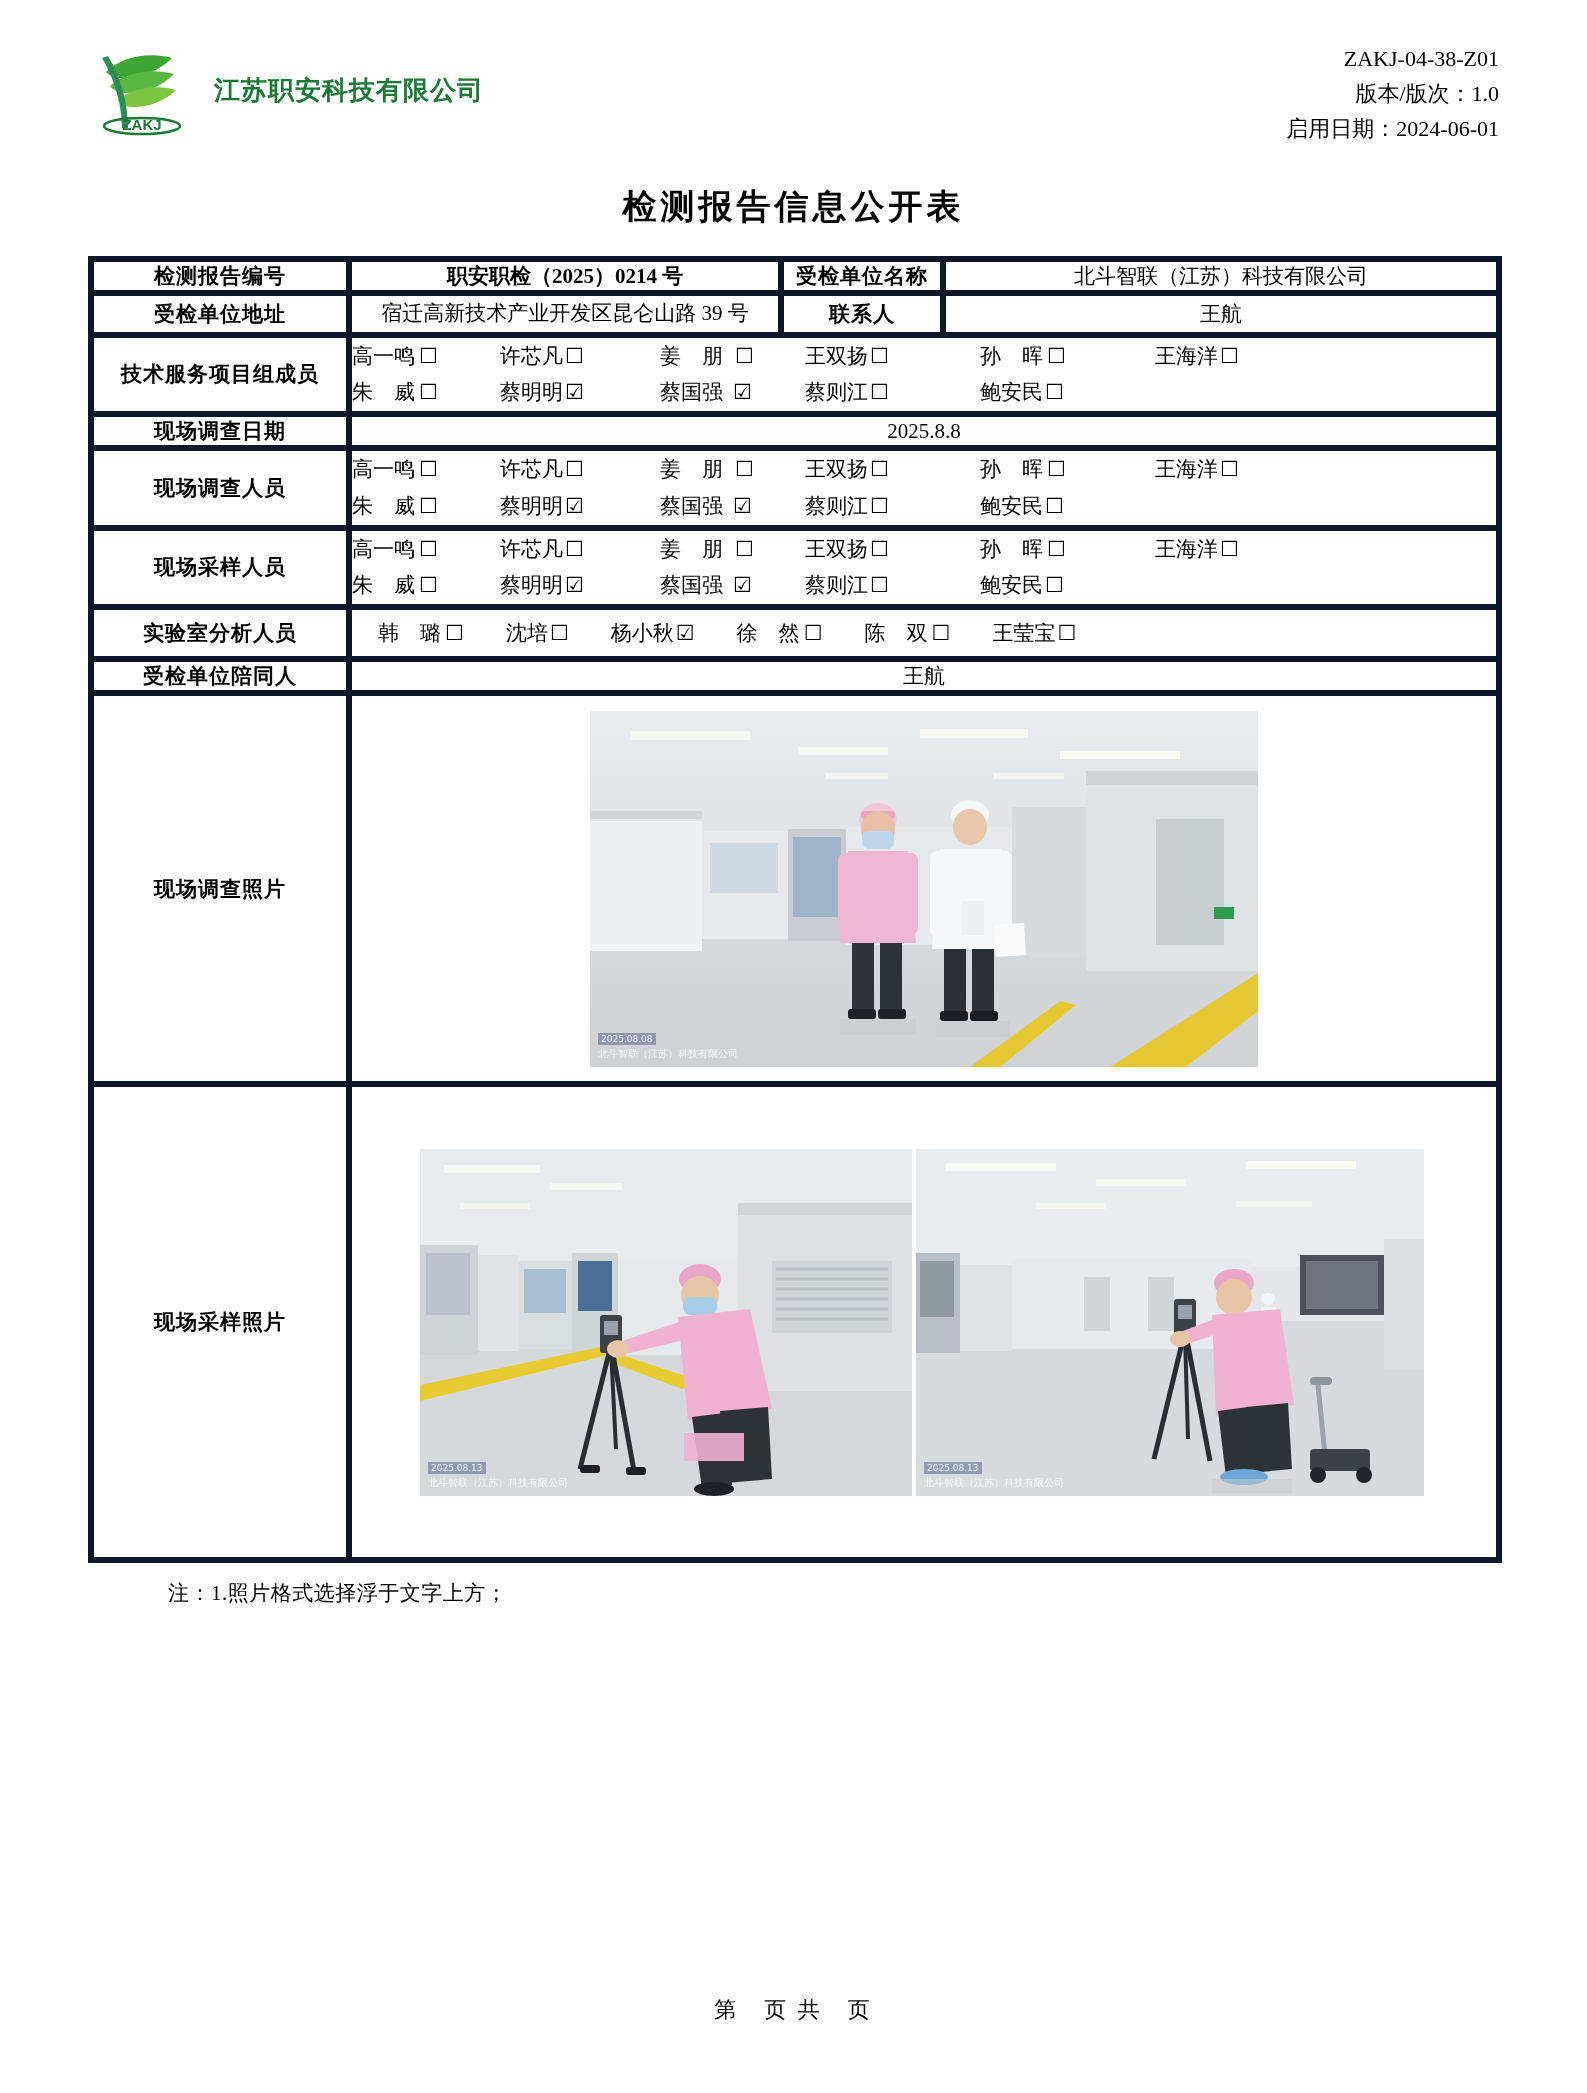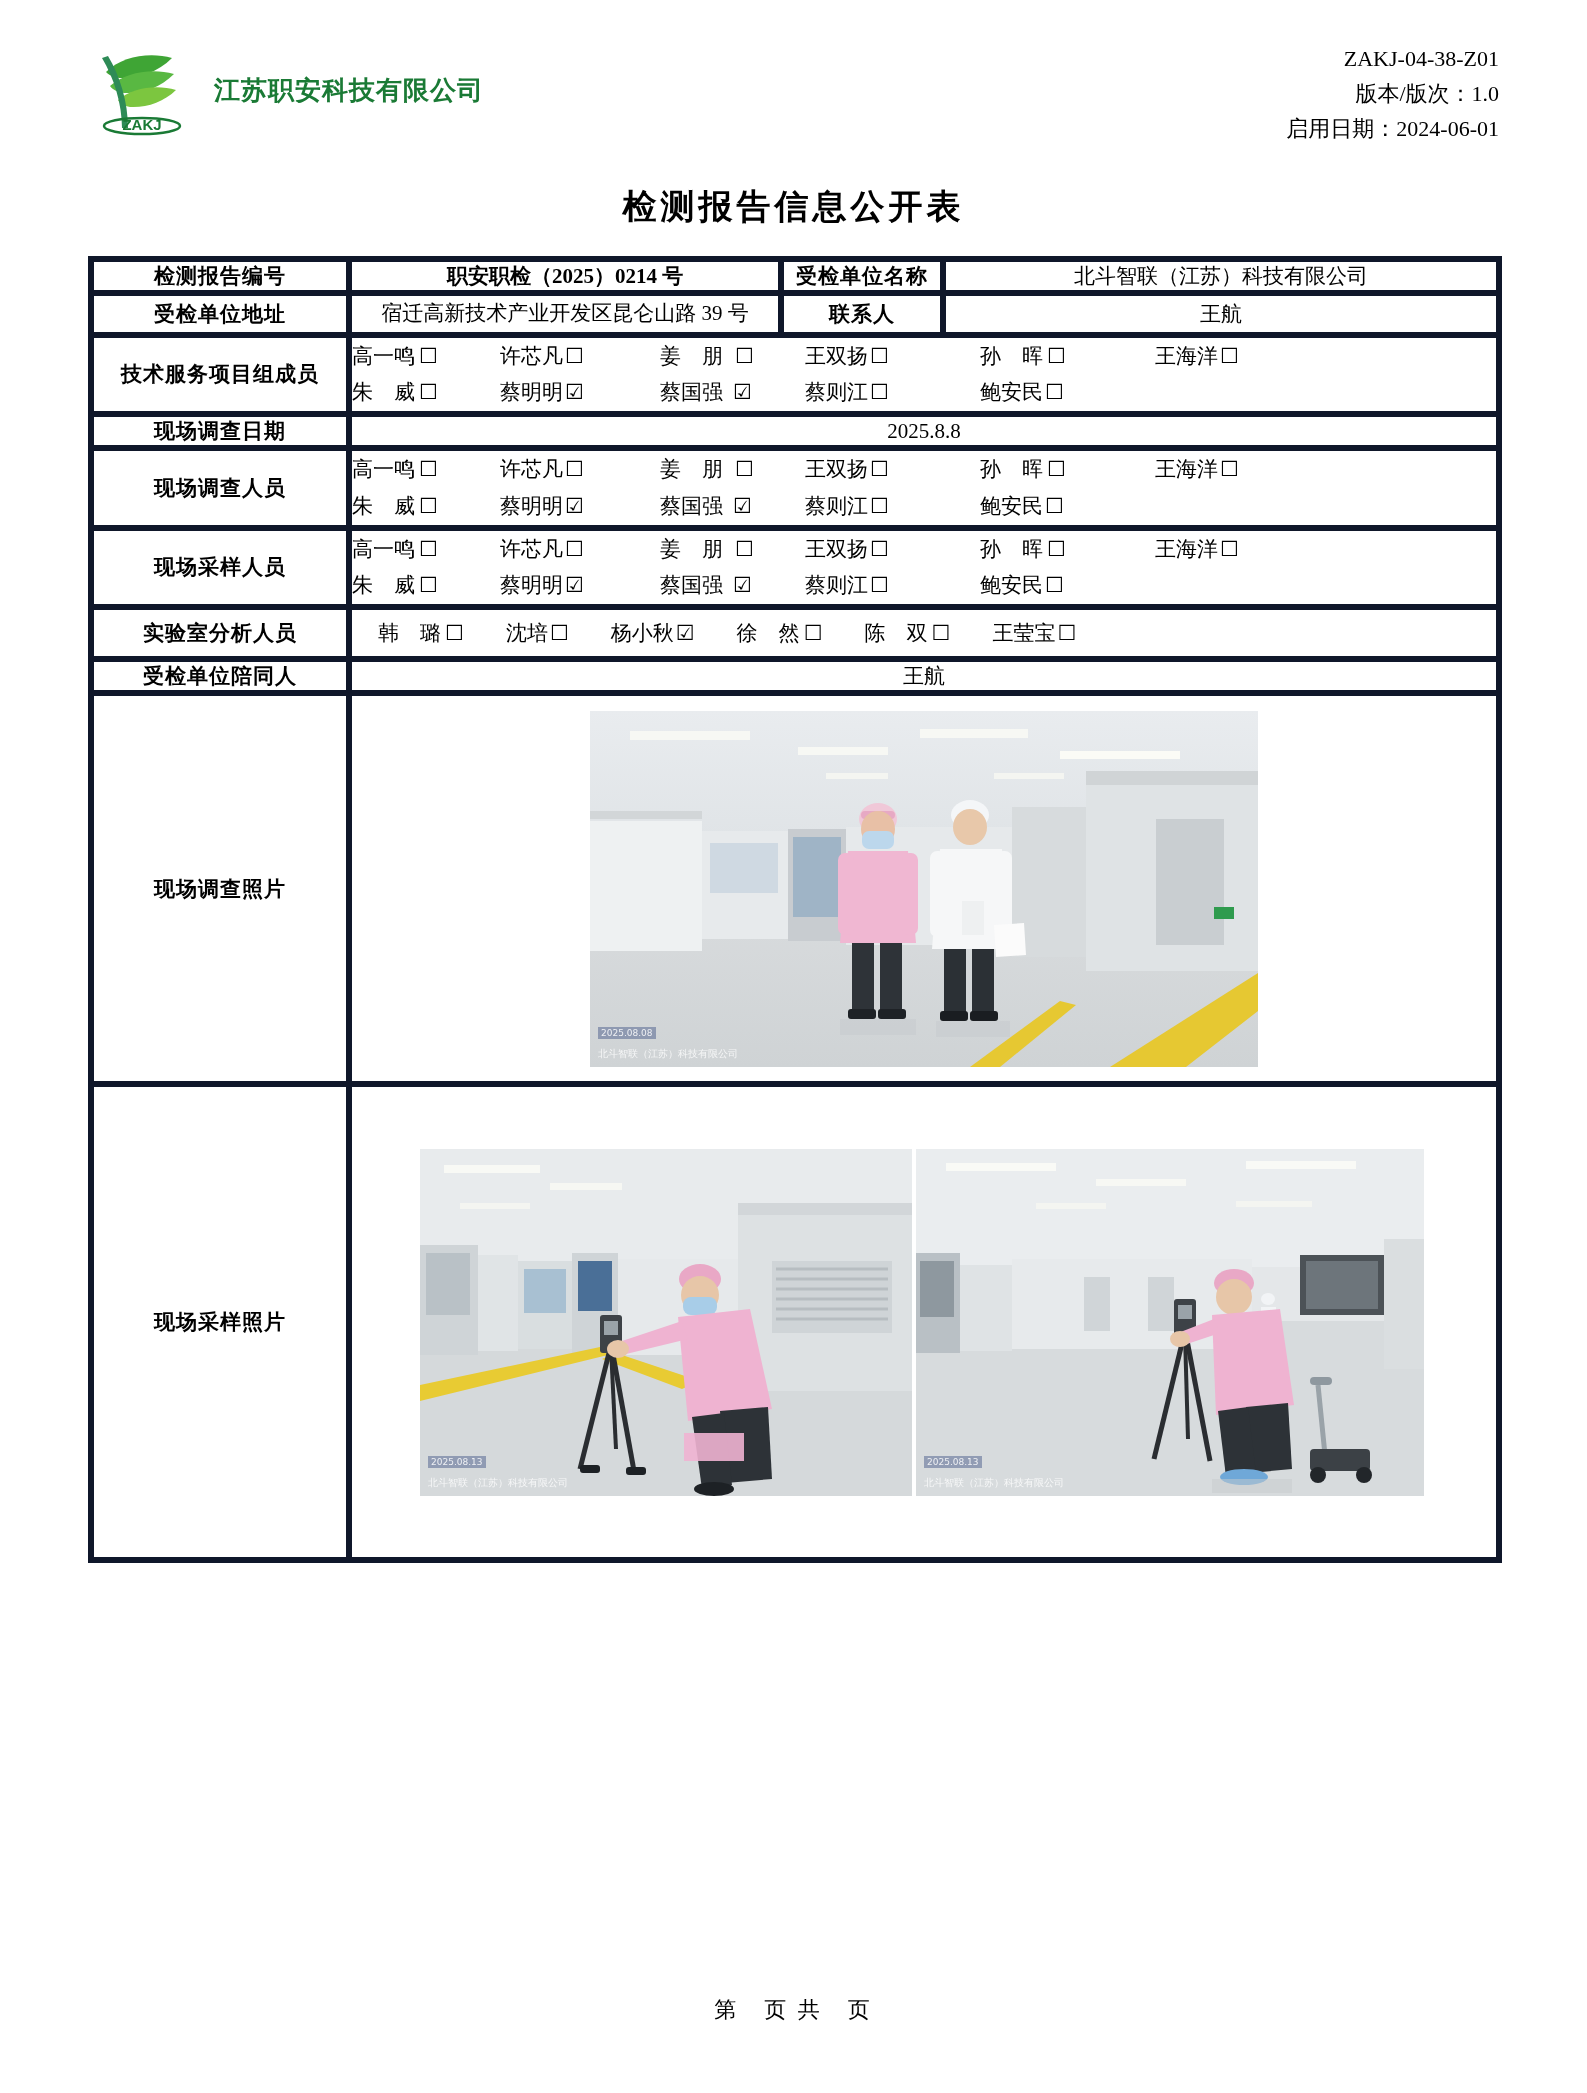--- a/index.html
+++ b/index.html
@@ -165,21 +165,21 @@
     gap: 4px;
     margin: 0 auto;
     width: 1000px;
   }
   .photo2a { width: 492px; height: 347px; position: relative; }
   .photo2b { width: 508px; height: 347px; position: relative; }
 
   .stamp {
     position: absolute;
     left: 8px;
-    bottom: 28px;
+    bottom: 22px;
     font-size: 9px;
     color: rgba(255,255,255,0.85);
     background: rgba(60,80,130,0.45);
     padding: 1px 3px;
     font-family: "DejaVu Sans", sans-serif;
     letter-spacing: 0;
   }
   .stamp2 {
     position: absolute;
     left: 8px;
@@ -651,15 +651,16 @@
               </svg>
               <div class="stamp">2025.08.13</div>
               <div class="stamp2">北斗智联（江苏）科技有限公司</div>
             </div>
           </div>
         </td>
       </tr>
     </tbody>
   </table>
 
+  <div class="note">注：1.照片格式选择浮于文字上方；</div>
 
   <div class="footer">第　页 共　页</div>
 </div>
 
 </body></html>

